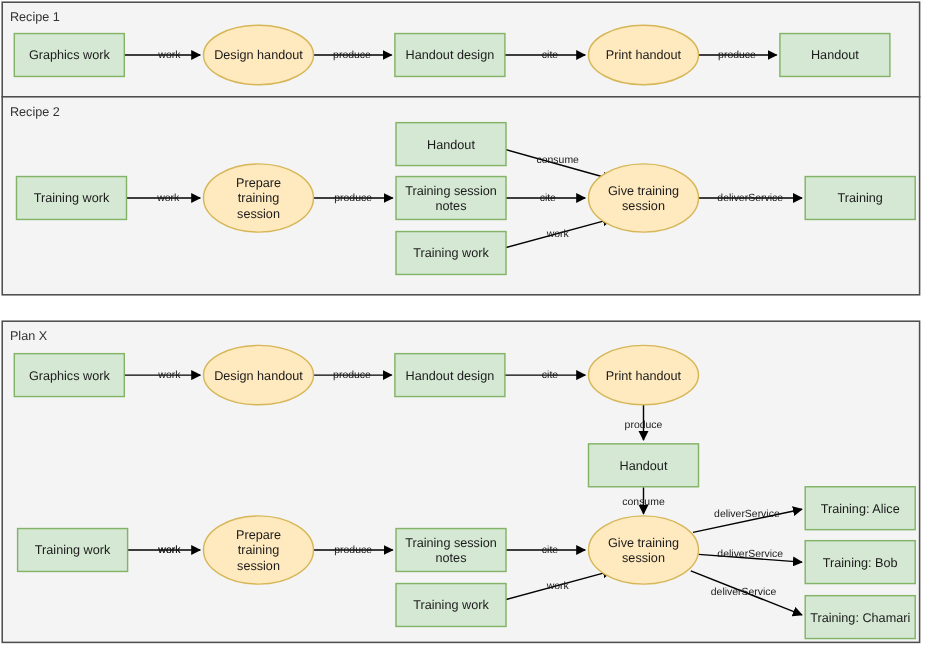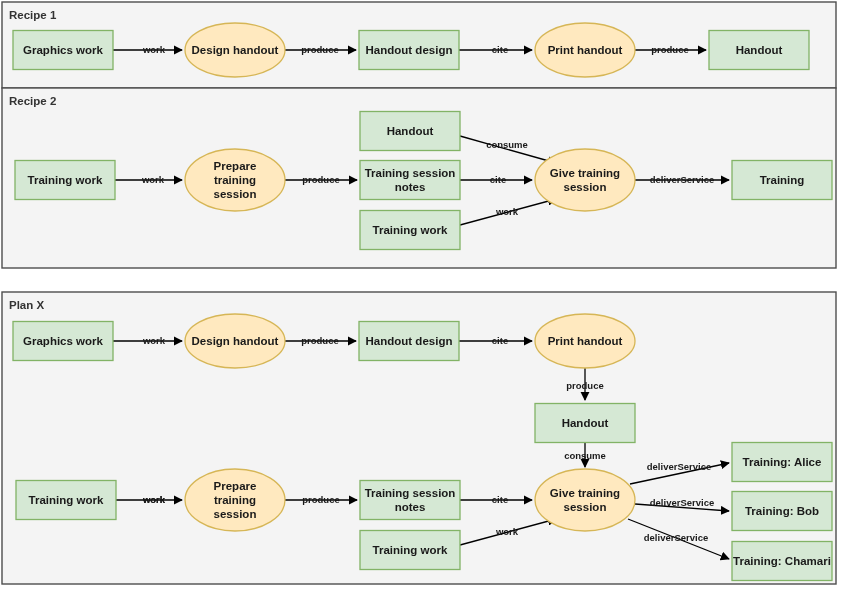--- a/index.html
+++ b/index.html
@@ -10,21 +10,20 @@
   body {
     width: 841px;
     height: 592px;
     font-family: "Liberation Sans", sans-serif;
     overflow: hidden;
   }
   #canvas {
     position: relative;
     width: 841px;
     height: 436px;
-    font-weight: bold;
   }
   svg.diagram {
     display: block;
     width: 841px;
     height: 592px;
   }
   .panel-rect {
     fill: #f4f4f4;
     stroke: #4d4d4d;
     stroke-width: 1.4;

